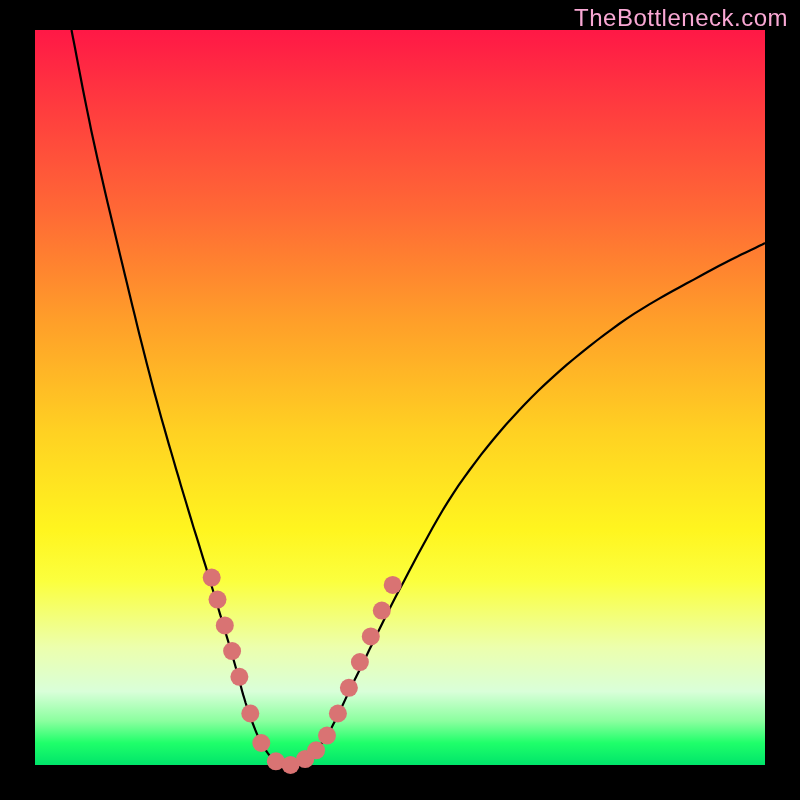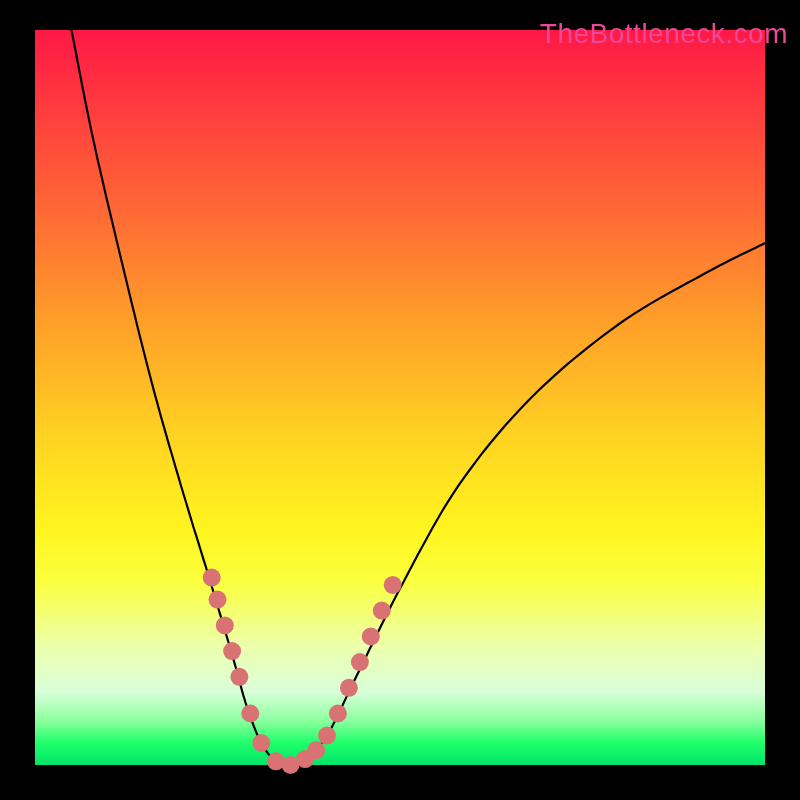--- a/index.html
+++ b/index.html
@@ -11,24 +11,24 @@
     font-family: Arial, Helvetica, sans-serif;
   }
   .frame {
     position: relative;
     width: 800px;
     height: 800px;
     background: #000;
   }
   .watermark {
     position: absolute;
-    top: 18px;
+    top: 4px;
     right: 12px;
-    color: #ec4899;
-    font-size: 28px;
+    color: #f9a8d4;
+    font-size: 24px;
     letter-spacing: 0.5px;
     z-index: 10;
   }
   .plot-area {
     position: absolute;
     left: 35px;
     top: 30px;
     width: 730px;
     height: 735px;
     background: linear-gradient(

